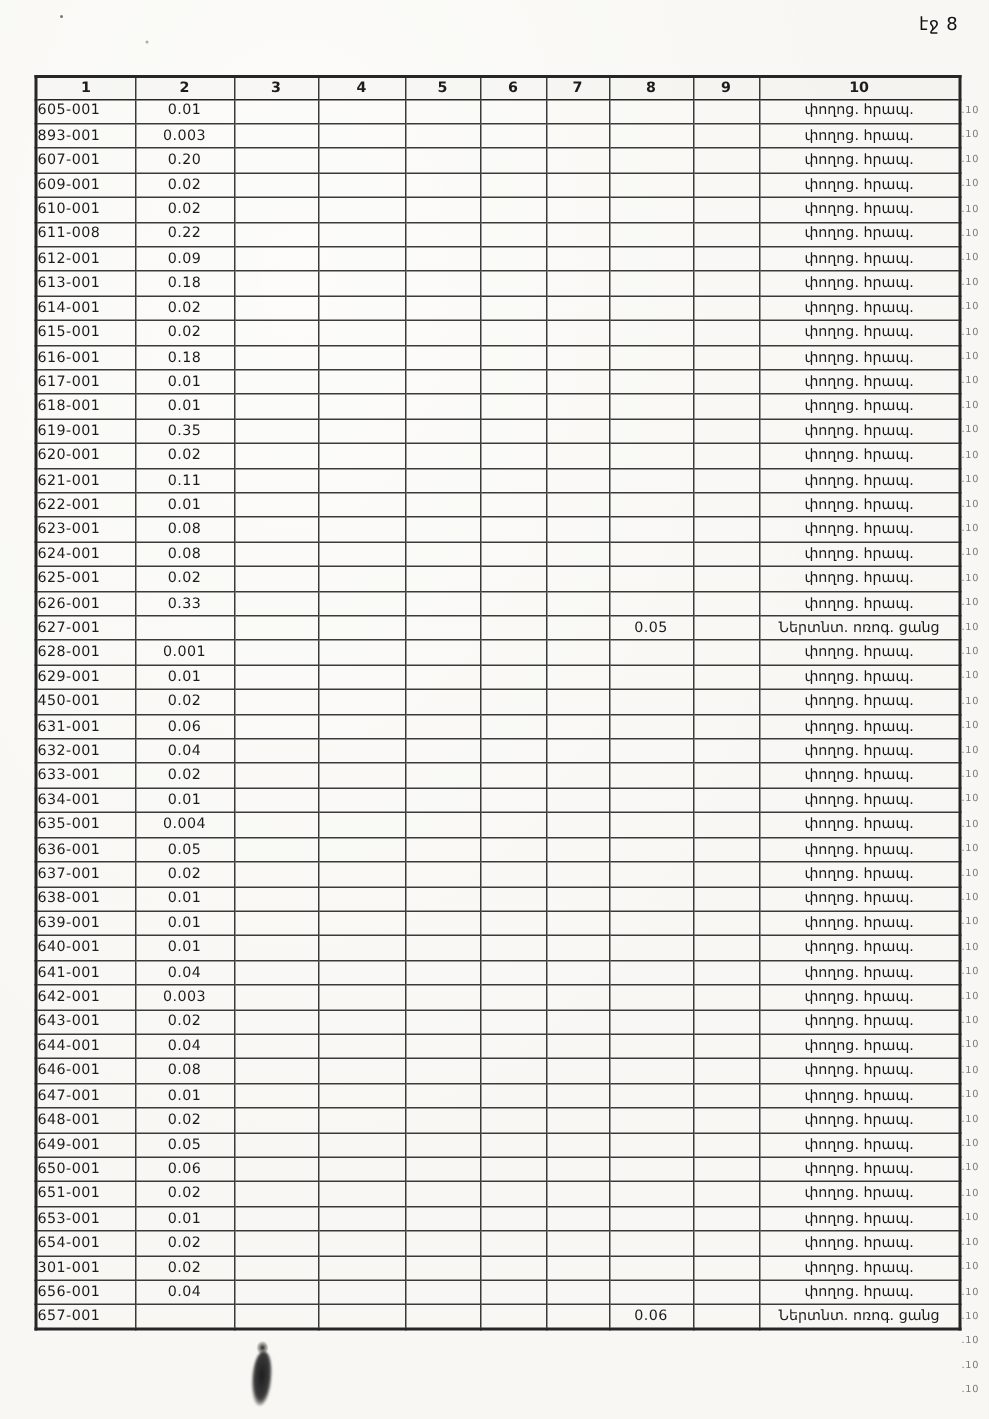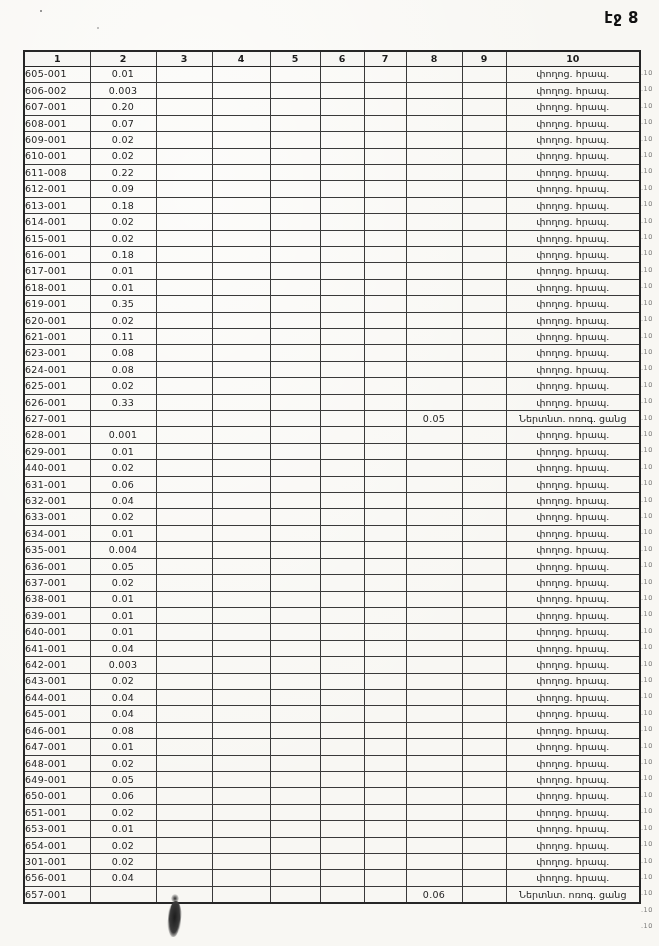--- a/index.html
+++ b/index.html
@@ -12,21 +12,21 @@
     overflow:hidden;
   }
   .page{
     position:absolute;inset:0;
     background:
       radial-gradient(ellipse at 30% 20%, rgba(255,255,255,.6), rgba(0,0,0,0) 60%),
       #f8f7f3;
   }
   .page-label{
     position:absolute;top:9px;right:20px;
-    font-size:15px;font-weight:bold;
+    font-size:12px;font-weight:normal;
     letter-spacing:.5px;
     color:#111;
   }
   .speck{position:absolute;background:#777;border-radius:50%;}
   .speck1{left:40px;top:10px;width:2px;height:2px;}
   .speck2{left:97px;top:27px;width:2px;height:2px;opacity:.6;}
 
   table.doc{
     position:absolute;left:23px;top:50px;
     width:616px;
@@ -129,21 +129,21 @@
           <td class="c3"></td>
           <td class="c4"></td>
           <td class="c5"></td>
           <td class="c6"></td>
           <td class="c7"></td>
           <td class="c8"></td>
           <td class="c9"></td>
           <td class="c10">փողոց. հրապ.</td>
         </tr>
         <tr>
-          <td class="c1">606-002</td>
+          <td class="c1">893-001</td>
           <td class="c2">0.003</td>
           <td class="c3"></td>
           <td class="c4"></td>
           <td class="c5"></td>
           <td class="c6"></td>
           <td class="c7"></td>
           <td class="c8"></td>
           <td class="c9"></td>
           <td class="c10">փողոց. հրապ.</td>
         </tr>
@@ -153,32 +153,20 @@
           <td class="c3"></td>
           <td class="c4"></td>
           <td class="c5"></td>
           <td class="c6"></td>
           <td class="c7"></td>
           <td class="c8"></td>
           <td class="c9"></td>
           <td class="c10">փողոց. հրապ.</td>
         </tr>
         <tr>
-          <td class="c1">608-001</td>
-          <td class="c2">0.07</td>
-          <td class="c3"></td>
-          <td class="c4"></td>
-          <td class="c5"></td>
-          <td class="c6"></td>
-          <td class="c7"></td>
-          <td class="c8"></td>
-          <td class="c9"></td>
-          <td class="c10">փողոց. հրապ.</td>
-        </tr>
-        <tr>
           <td class="c1">609-001</td>
           <td class="c2">0.02</td>
           <td class="c3"></td>
           <td class="c4"></td>
           <td class="c5"></td>
           <td class="c6"></td>
           <td class="c7"></td>
           <td class="c8"></td>
           <td class="c9"></td>
           <td class="c10">փողոց. հրապ.</td>
@@ -321,20 +309,32 @@
           <td class="c3"></td>
           <td class="c4"></td>
           <td class="c5"></td>
           <td class="c6"></td>
           <td class="c7"></td>
           <td class="c8"></td>
           <td class="c9"></td>
           <td class="c10">փողոց. հրապ.</td>
         </tr>
         <tr>
+          <td class="c1">622-001</td>
+          <td class="c2">0.01</td>
+          <td class="c3"></td>
+          <td class="c4"></td>
+          <td class="c5"></td>
+          <td class="c6"></td>
+          <td class="c7"></td>
+          <td class="c8"></td>
+          <td class="c9"></td>
+          <td class="c10">փողոց. հրապ.</td>
+        </tr>
+        <tr>
           <td class="c1">623-001</td>
           <td class="c2">0.08</td>
           <td class="c3"></td>
           <td class="c4"></td>
           <td class="c5"></td>
           <td class="c6"></td>
           <td class="c7"></td>
           <td class="c8"></td>
           <td class="c9"></td>
           <td class="c10">փողոց. հրապ.</td>
@@ -405,21 +405,21 @@
           <td class="c3"></td>
           <td class="c4"></td>
           <td class="c5"></td>
           <td class="c6"></td>
           <td class="c7"></td>
           <td class="c8"></td>
           <td class="c9"></td>
           <td class="c10">փողոց. հրապ.</td>
         </tr>
         <tr>
-          <td class="c1">440-001</td>
+          <td class="c1">450-001</td>
           <td class="c2">0.02</td>
           <td class="c3"></td>
           <td class="c4"></td>
           <td class="c5"></td>
           <td class="c6"></td>
           <td class="c7"></td>
           <td class="c8"></td>
           <td class="c9"></td>
           <td class="c10">փողոց. հրապ.</td>
         </tr>
@@ -585,32 +585,20 @@
           <td class="c3"></td>
           <td class="c4"></td>
           <td class="c5"></td>
           <td class="c6"></td>
           <td class="c7"></td>
           <td class="c8"></td>
           <td class="c9"></td>
           <td class="c10">փողոց. հրապ.</td>
         </tr>
         <tr>
-          <td class="c1">645-001</td>
-          <td class="c2">0.04</td>
-          <td class="c3"></td>
-          <td class="c4"></td>
-          <td class="c5"></td>
-          <td class="c6"></td>
-          <td class="c7"></td>
-          <td class="c8"></td>
-          <td class="c9"></td>
-          <td class="c10">փողոց. հրապ.</td>
-        </tr>
-        <tr>
           <td class="c1">646-001</td>
           <td class="c2">0.08</td>
           <td class="c3"></td>
           <td class="c4"></td>
           <td class="c5"></td>
           <td class="c6"></td>
           <td class="c7"></td>
           <td class="c8"></td>
           <td class="c9"></td>
           <td class="c10">փողոց. հրապ.</td>

